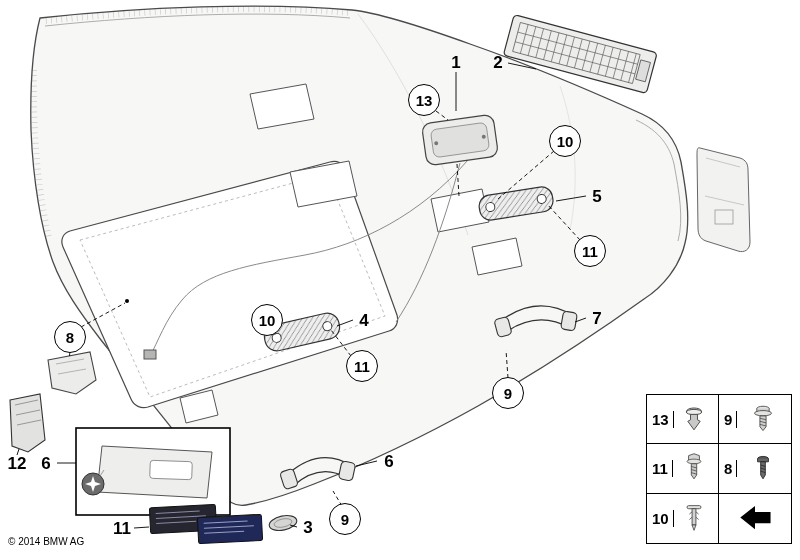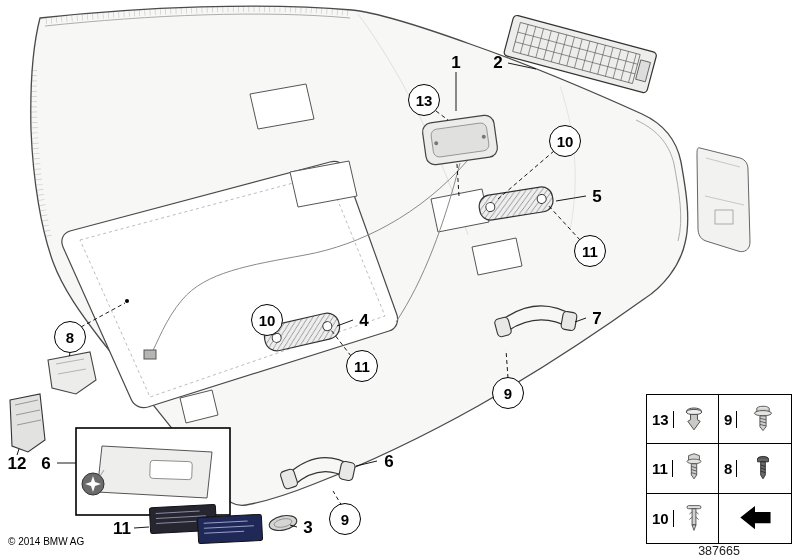--- a/index.html
+++ b/index.html
@@ -273,14 +273,13 @@
           <span class="legend-icon">
             <svg viewBox="0 0 44 44" width="38" height="38">
               <polygon points="40,15 22,15 22,8 5,21.5 22,35 22,28 40,28" fill="#000"></polygon>
             </svg>
           </span>
         </div>
       </div>
   </div>
 
   <div class="copyright">© 2014 BMW AG</div>
-  <div class="diagram-number">387665</div>
 </div>
 
 </body></html>

